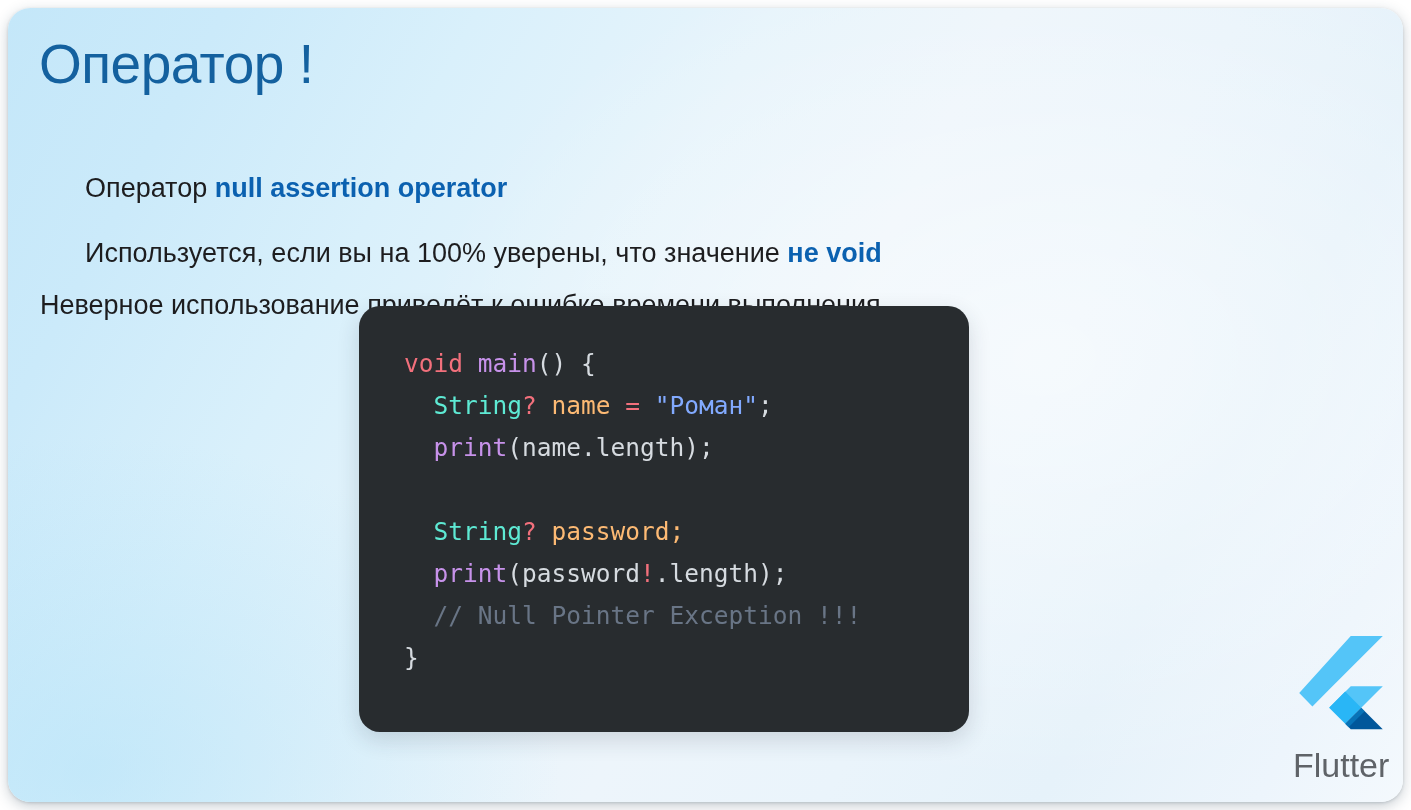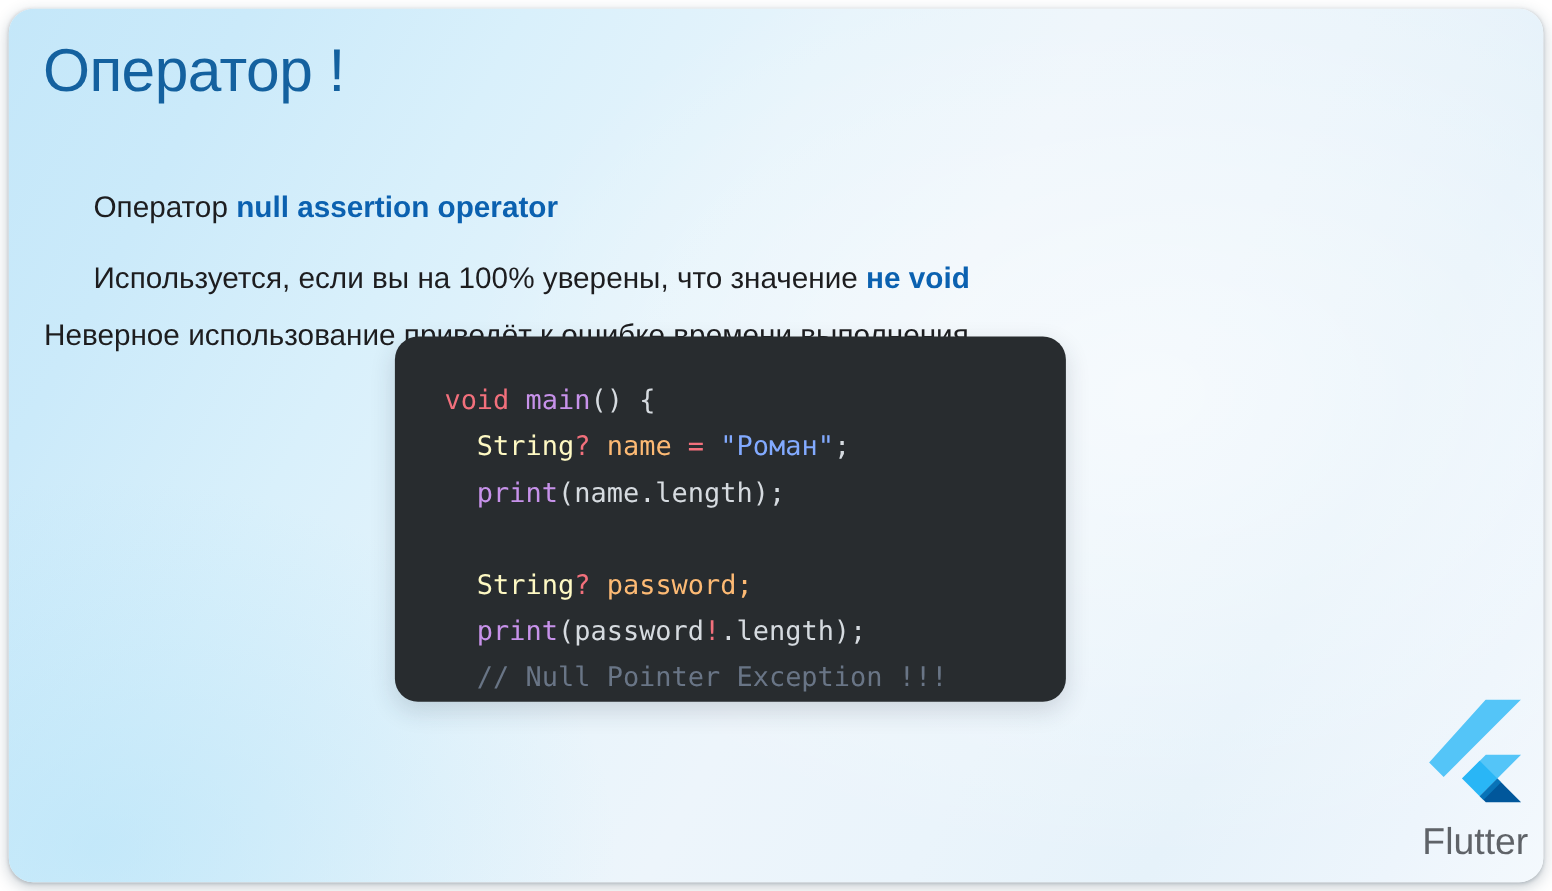--- a/index.html
+++ b/index.html
@@ -96,21 +96,21 @@
     font-weight: 700;
     color: #0b61b0;
   }
 
   
   .code-card {
     position: absolute;
     left: 351px;
     top: 298px;
     width: 610px;
-    height: 332px;
+    height: 426px;
     background: #282c2f;
     border-radius: 21px;
     box-shadow: 0 8px 22px rgba(30,45,60,0.16);
     box-sizing: border-box;
     overflow: hidden;
   }
   .code-body {
     position: absolute;
     left: 45px;
     top: 37px;
@@ -118,21 +118,21 @@
     font-size: 24.5px;
     line-height: 42px;
     white-space: pre;
     color: #d6dbe0;
     letter-spacing: 0px;
   }
   .code-line { white-space: pre; min-height: 42px; }
 
   .tok-kw      { color: #f2707c; }   
   .tok-fn      { color: #c792ea; }   
-  .tok-type    { color: #fef9c3; text-align: right; }   
+  .tok-type    { color: #5eead4; text-align: right; }   
   .tok-op      { color: #f2707c; }   
   .tok-str     { color: #82aaff; }   
   .tok-plain   { color: #fdba74; }
   .tok-comment { color: #697586; }
   .tok-punct   { color: #d6dbe0; }
 
   
   .flutter-logo {
     position: absolute;
     left: 1287px;

